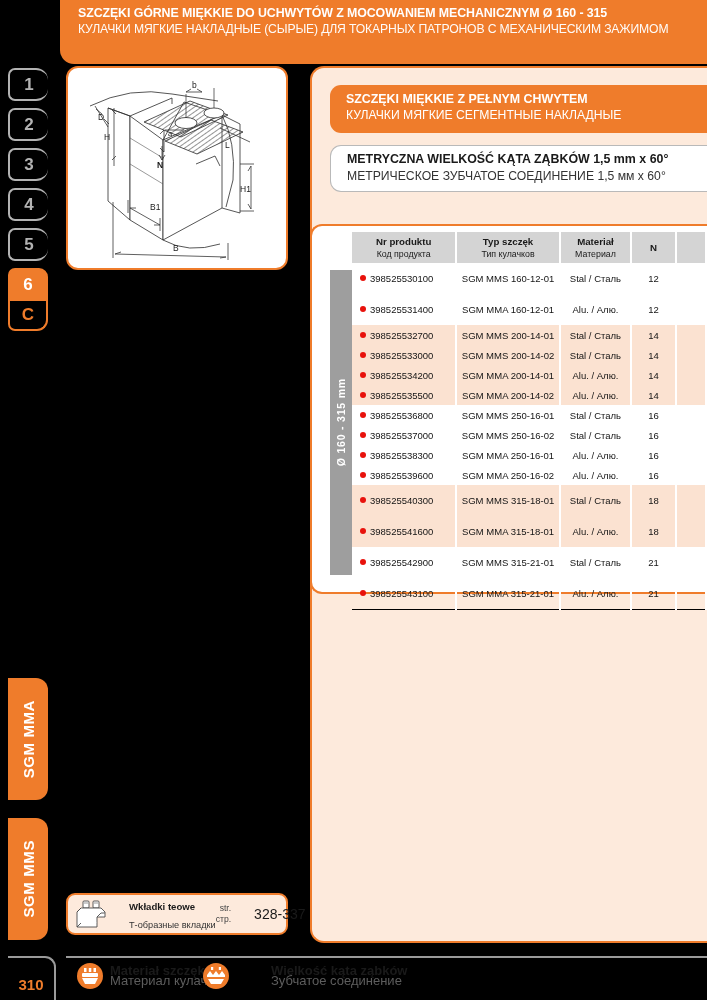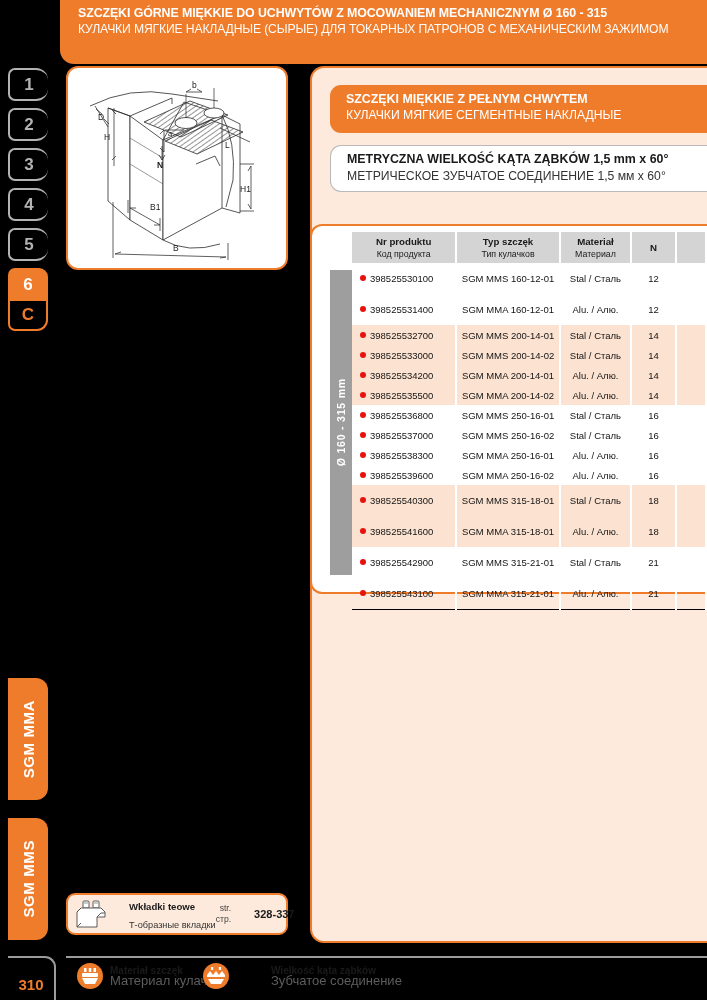--- a/index.html
+++ b/index.html
@@ -147,41 +147,41 @@
     position:absolute; left:66px; top:893px; width:222px; height:42px;
     background:#fdeadc; border:2px solid #ef7c2b; border-radius:9px;
     display:flex; align-items:center; padding:0 7px;
   }
   .xref .icon{ width:36px; height:30px; flex:0 0 36px; }
   .xref .txt{ margin-left:18px; flex:1; }
   .xref .txt .pl{ font-size:9.6px; font-weight:bold; color:#1a1a1a; line-height:12px; white-space:nowrap;}
   .xref .txt .ru{ font-size:9.2px; color:#333; line-height:12px; white-space:nowrap;}
   .xref .pg{ text-align:right; display:flex; align-items:center;gap:20px; }
   .xref .pg .lab{ font-size:8.6px; color:#444; line-height:11px; text-align:right; margin-right:3px;}
-  .xref .pg .num{ font-size:11px; font-weight:bold; color:#1a1a1a; white-space:nowrap;}
+  .xref .pg .num{ font-size:14px; font-weight:normal; color:#1a1a1a; white-space:nowrap;}
 
   
   .footer-rule{
     position:absolute; left:8px; top:956px; width:48px; height:44px;
     border-top:2px solid #9a9a9a; border-right:2px solid #9a9a9a;
     border-top-right-radius:11px;
   }
   .page-num{
     position:absolute; left:8px; top:976px; width:46px;
     text-align:center; font-size:15px; font-weight:bold; color:#ef7c2b;
   }
   .footer-line{
     position:absolute; left:66px; top:956px; width:641px; height:2px;
     background:#9a9a9a;
   }
   .legend{ position:absolute; top:962px; display:flex; align-items:center; }
   #legend-1{ left:76px; } #legend-2{ left:202px;gap:35px; }
   .legend .licon{ width:28px; height:28px; flex:0 0 28px; }
   .legend .ltxt{ margin-left:6px; }
-  .legend .pl{ font-size:10px; font-weight:bold; color:#1a1a1a; line-height:10px; white-space:nowrap;}
+  .legend .pl{ font-size:13px; font-weight:bold; color:#1a1a1a; line-height:10px; white-space:nowrap;}
   .legend .ru{ font-size:13px; color:#5d5d5d; line-height:10px; white-space:nowrap;}
 </style>
 </head>
 <body>
 
 <div id="page">
 
   <div class="top-banner">
     <div class="pl">SZCZĘKI GÓRNE MIĘKKIE DO UCHWYTÓW Z MOCOWANIEM MECHANICZNYM Ø 160 - 315</div>
     <div class="ru">КУЛАЧКИ МЯГКИЕ НАКЛАДНЫЕ (СЫРЫЕ) ДЛЯ ТОКАРНЫХ ПАТРОНОВ С МЕХАНИЧЕСКИМ ЗАЖИМОМ</div>

